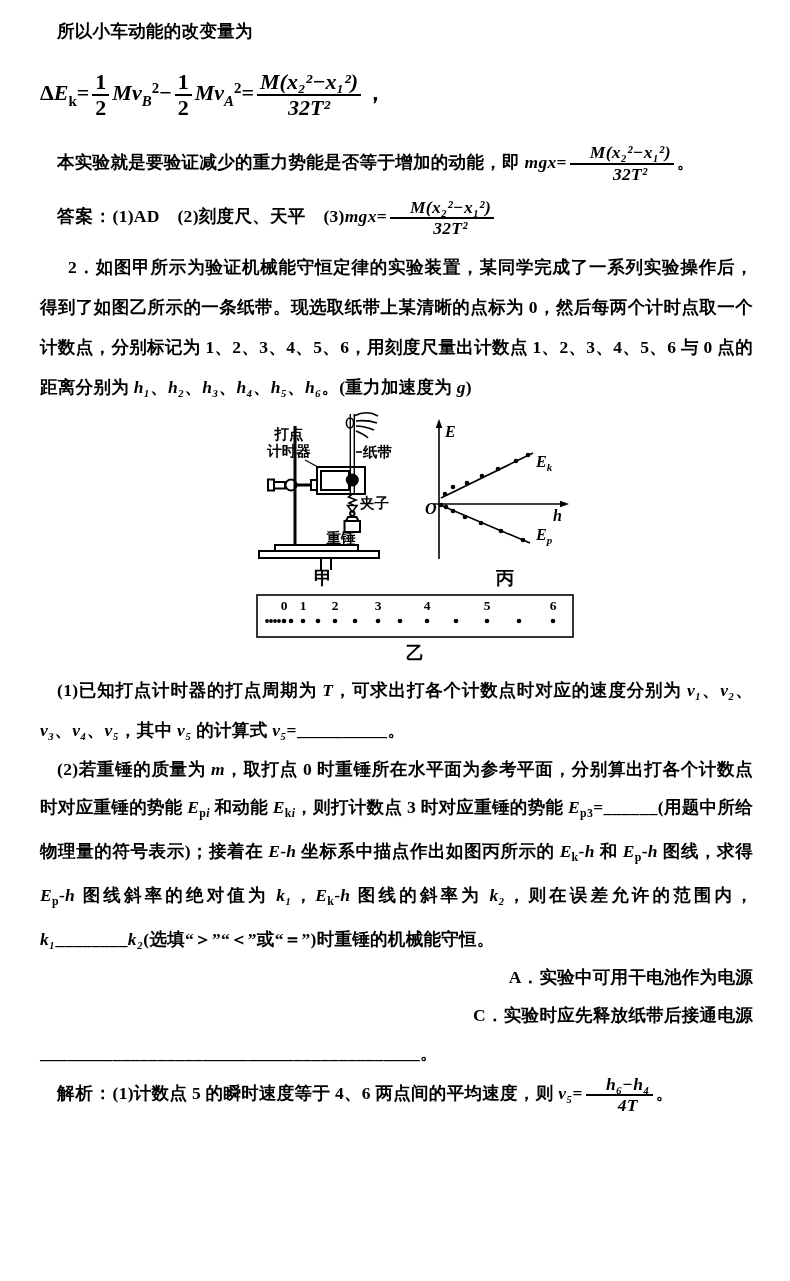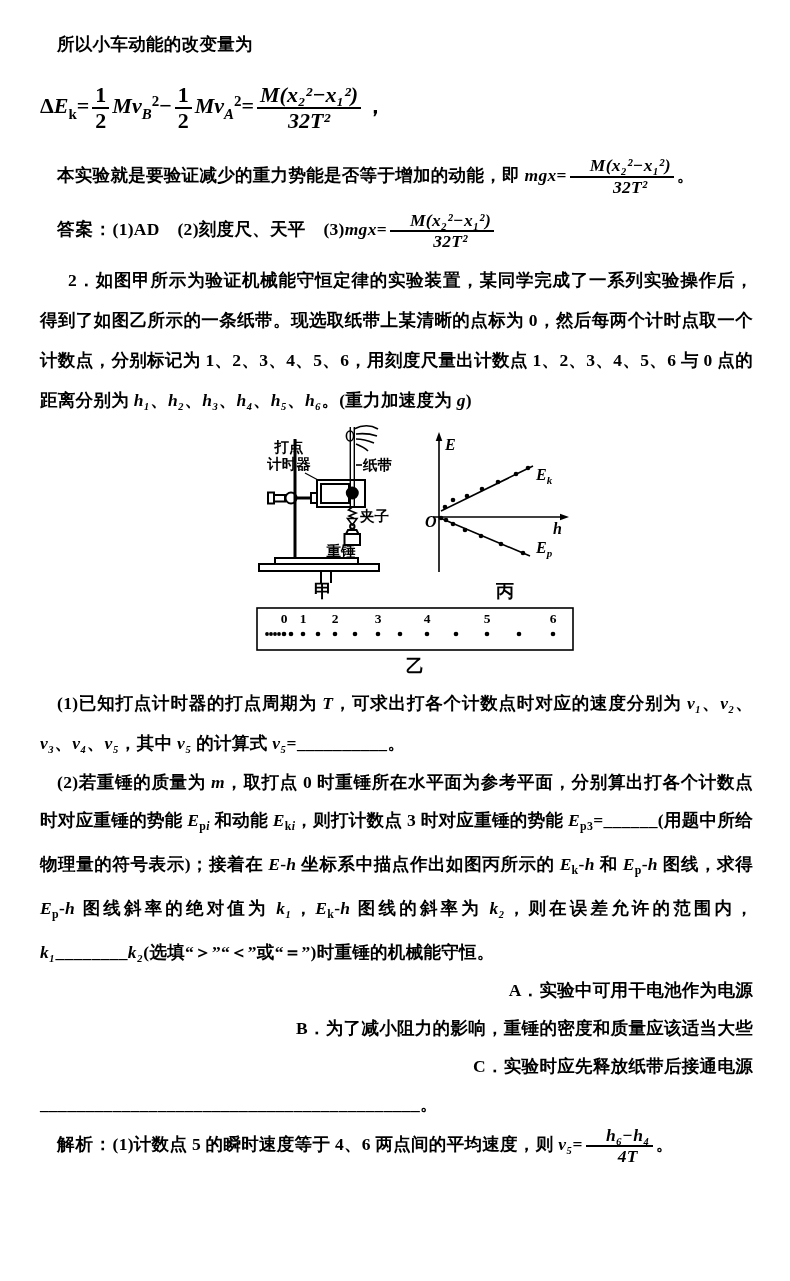--- a/index.html
+++ b/index.html
@@ -1,21 +1,21 @@
 <!DOCTYPE html>
 <html><head>
 <meta charset="utf-8">
 <style>
   html,body{margin:0;padding:0}
   body{
     width:790px;height:1281px;overflow:hidden;background:#ffffff;color:#000;
     font-family:"Liberation Serif","DejaVu Serif",serif;
     font-weight:bold;font-size:17.5px;
   }
-  .page{box-sizing:border-box;width:790px;height:1222px;padding:24px 37px 0 40px}
+  .page{box-sizing:border-box;width:790px;height:1222px;padding:11px 37px 0 40px}
   .t{margin:0;line-height:40px;text-align:justify;letter-spacing:0.3px}
   .lh38{line-height:38px}
   .ind{text-indent:17px}
   .ind28{text-indent:28px}
   .opt{text-align:right;margin-left:17px}
   .noind{text-indent:0}
   .mt16{margin-top:16px}
   .mt12{margin-top:12px}
   .mt8{margin-top:8px}
   .mt4{margin-top:4px}
@@ -170,20 +170,19 @@
     </svg>
   </div>
   <div class="ycap">乙</div>
 
   <p class="t ind mt4"><span>(1)已知打点计时器的打点周期为 </span><span class="s-i">T</span><span>，可求出打各个计数点时对应的速度分别为 </span><span class="s-i">v₁</span><span>、</span><span class="s-i">v₂</span><span>、</span><span class="s-i">v₃</span><span>、</span><span class="s-i">v₄</span><span>、</span><span class="s-i">v₅</span><span>，其中 </span><span class="s-i">v₅</span><span> 的计算式 </span><span class="s-i">v₅</span><span>=__________。</span></p>
 
   <p class="t lh38 ind"><span>(2)若重锤的质量为 </span><span class="s-i">m</span><span>，取打点 0 时重锤所在水平面为参考平面，分别算出打各个计数点时对应重锤的势能 </span><span class="s-i">E</span><span class="s-sub">p</span><span class="s-subi">i</span><span> 和动能 </span><span class="s-i">E</span><span class="s-sub">k</span><span class="s-subi">i</span><span>，则打计数点 3 时对应重锤的势能 </span><span class="s-i">E</span><span class="s-sub">p3</span><span>=______(用题中所给物理量的符号表示)；接着在 </span><span class="s-i">E</span><span>-</span><span class="s-i">h</span><span> 坐标系中描点作出如图丙所示的 </span><span class="s-i">E</span><span class="s-sub">k</span><span>-</span><span class="s-i">h</span><span> 和 </span><span class="s-i">E</span><span class="s-sub">p</span><span>-</span><span class="s-i">h</span><span> 图线，求得 </span><span class="s-i">E</span><span class="s-sub">p</span><span>-</span><span class="s-i">h</span><span> 图线斜率的绝对值为 </span><span class="s-i">k₁</span><span>，</span><span class="s-i">E</span><span class="s-sub">k</span><span>-</span><span class="s-i">h</span><span> 图线的斜率为 </span><span class="s-i">k₂</span><span>，则在误差允许的范围内，</span><span class="s-i">k₁</span><span>________</span><span class="s-i">k₂</span><span>(选填“＞”“＜”或“＝”)时重锤的机械能守恒。</span></p>
 
 
   <p class="t lh38 opt"><span>A．实验中可用干电池作为电源</span></p>
-  <p class="t lh38 opt"><span>B．为了减小阻力的影响，重锤的密度和质量应该适当大些</span></p>
   <p class="t lh38 opt"><span>C．实验时应先释放纸带后接通电源</span></p>
 
   <p class="t lh38 noind"><span>__________________________________________。</span></p>
 
   <p class="t lh38 ind mt2"><span class="s-b">解析：</span><span>(1)计数点 5 的瞬时速度等于 4、6 两点间的平均速度，则 </span><span class="s-i">v₅</span><span>=</span><span class="frac m"><span class="num">h₆−h₄</span><span class="den">4T</span></span><span>。</span></p>
 
 </div>
 
 </body></html>

